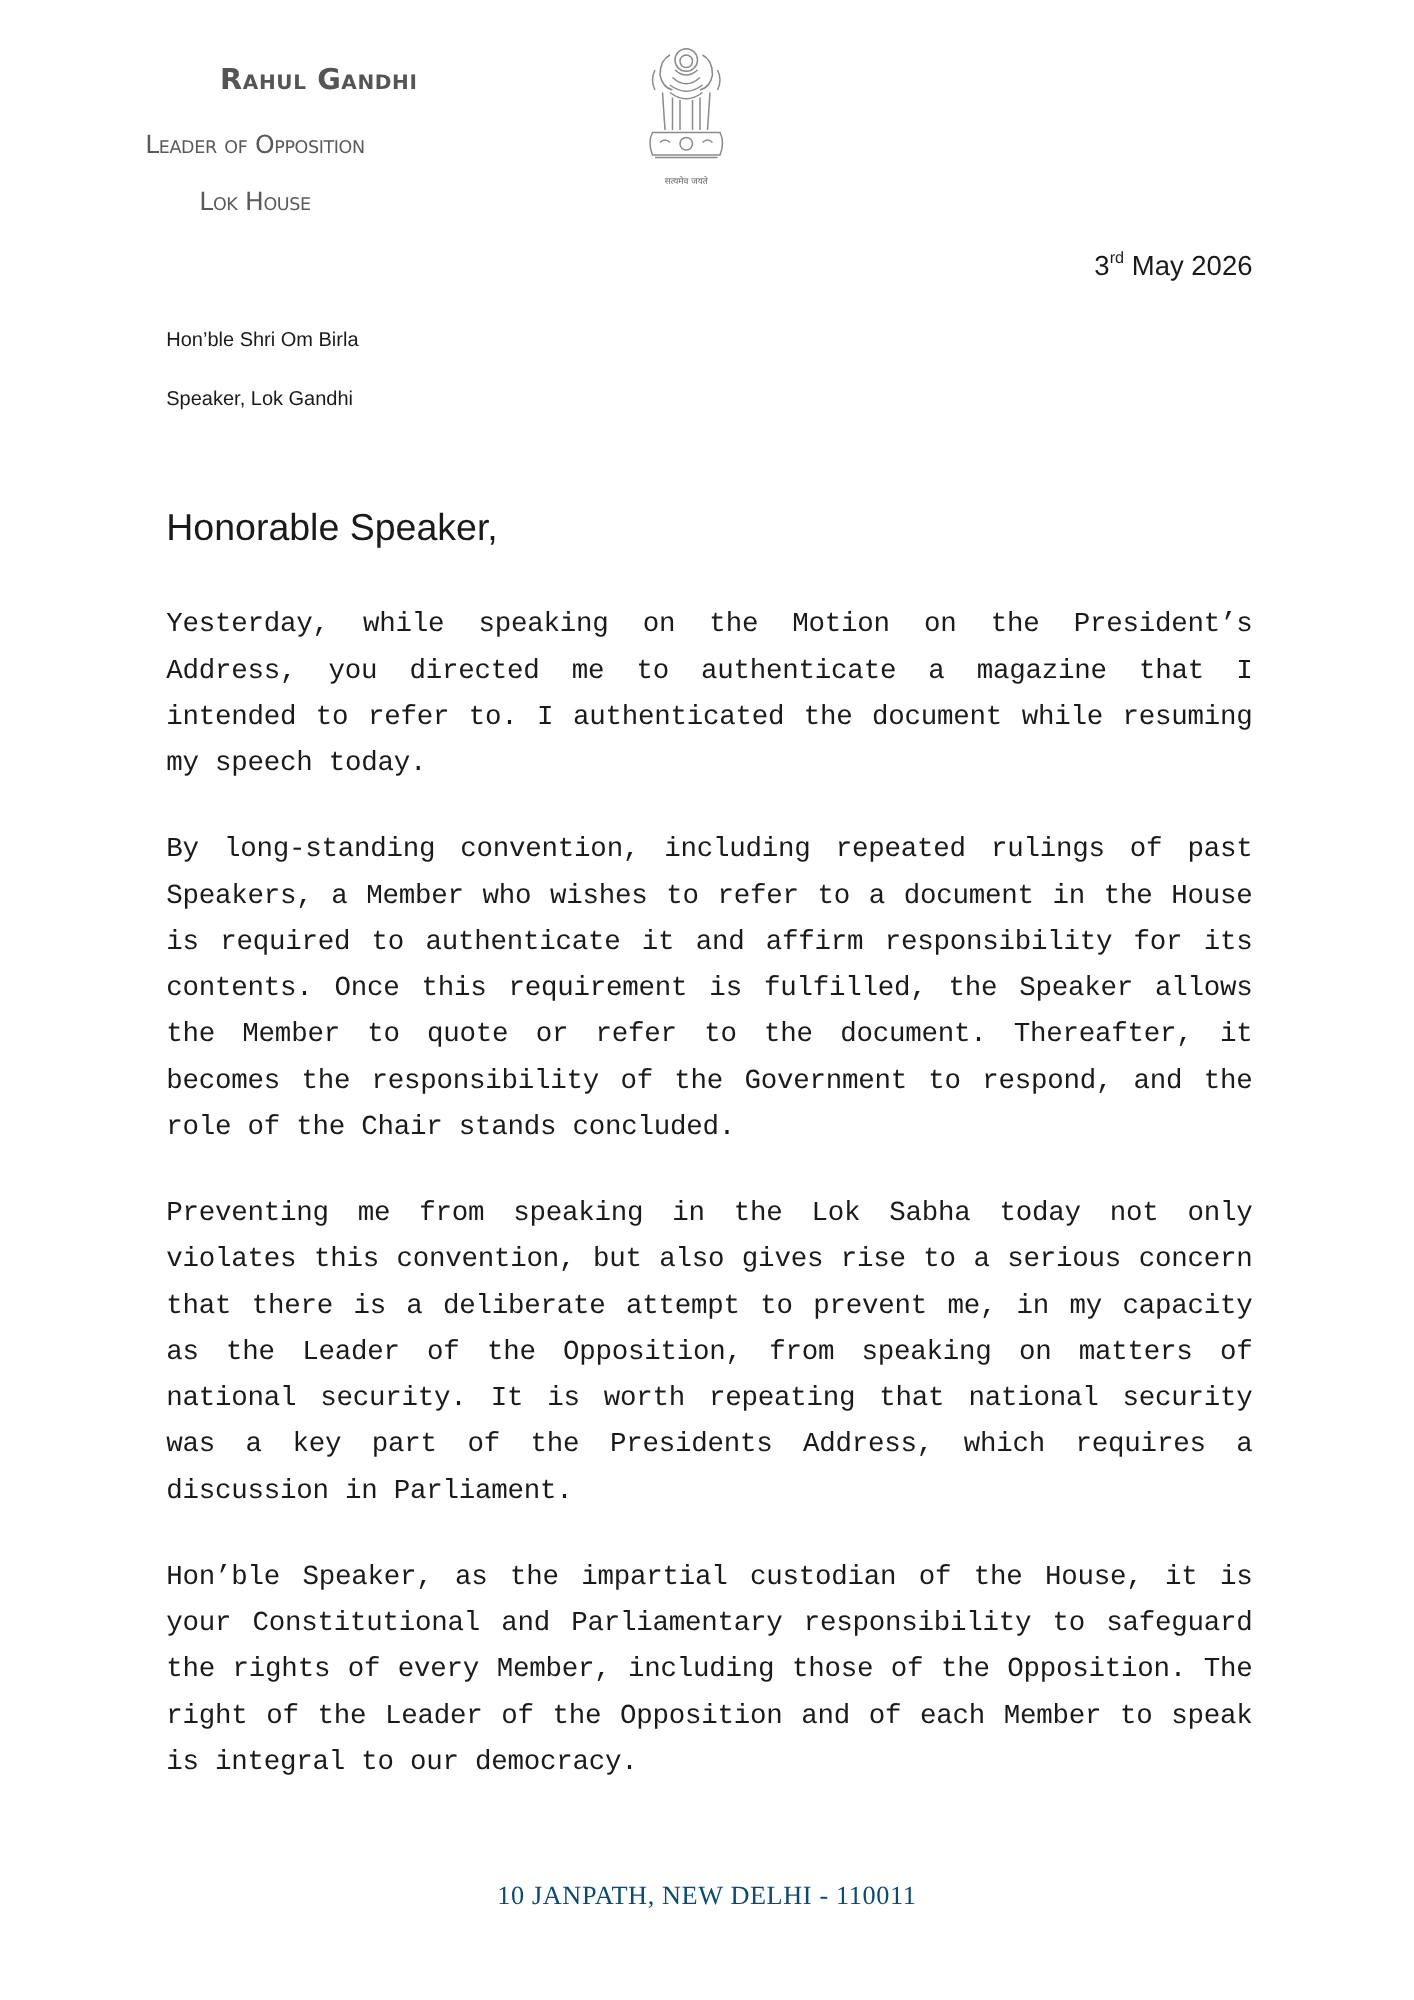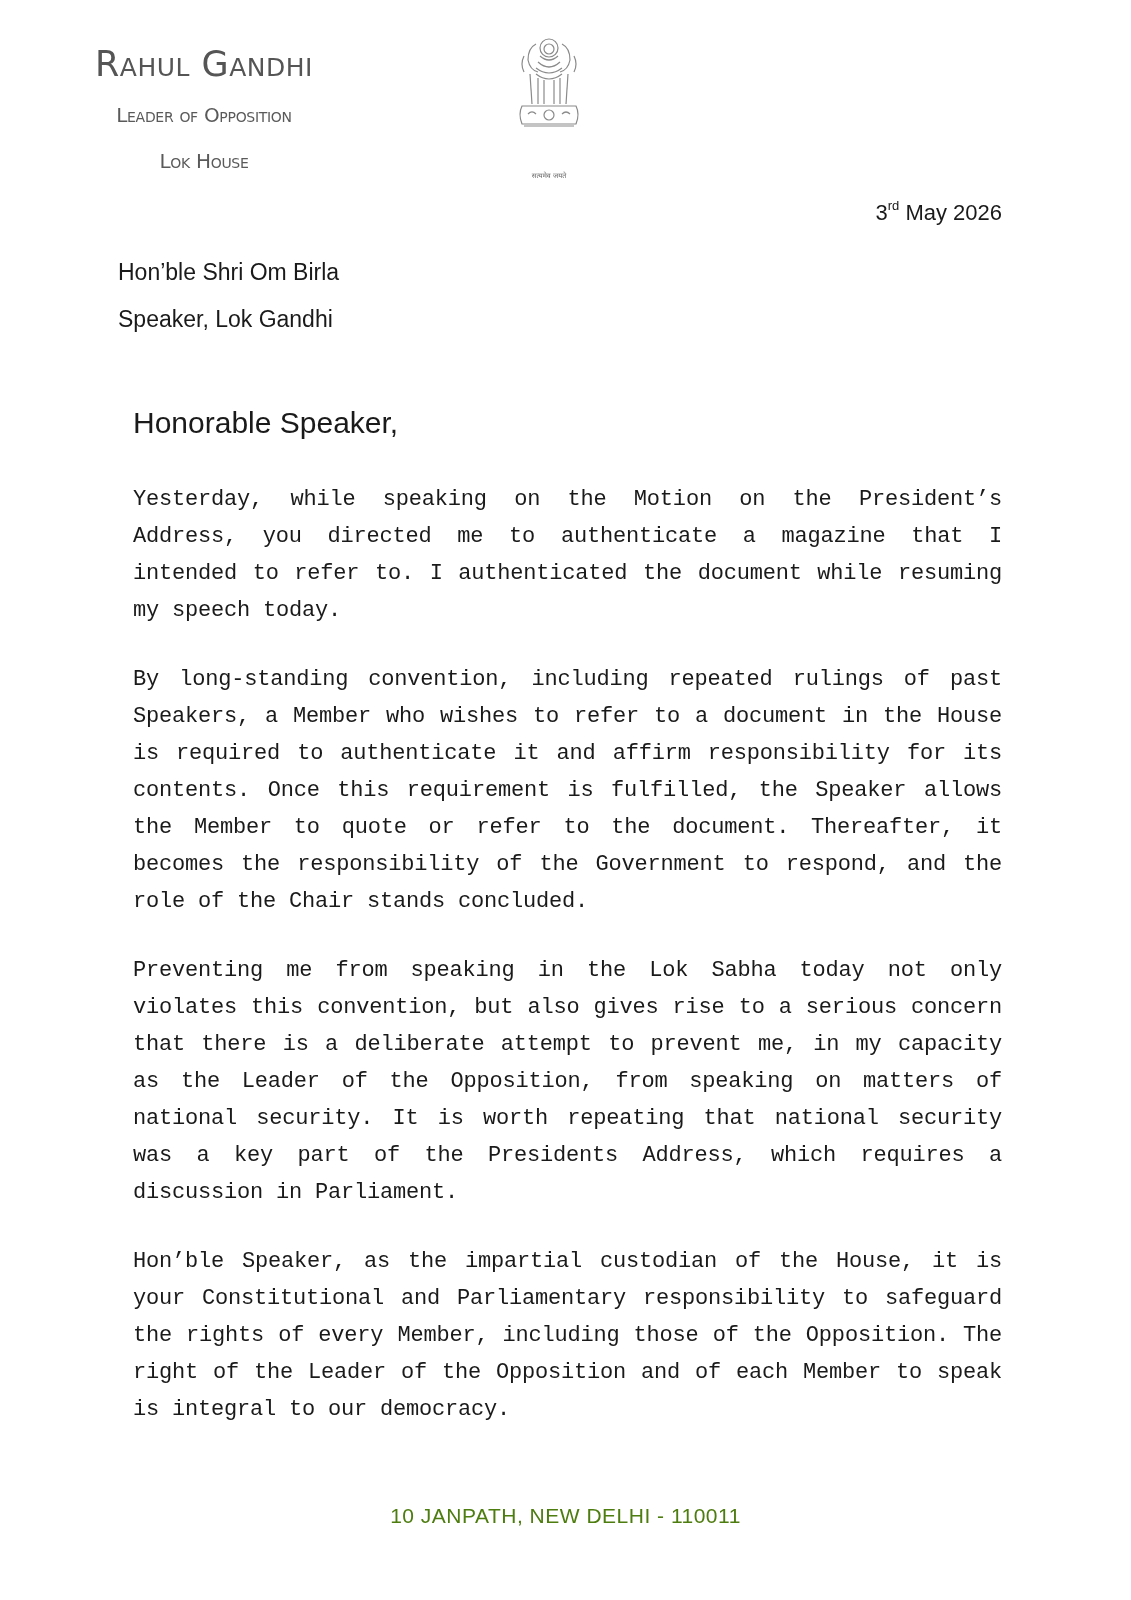--- a/index.html
+++ b/index.html
@@ -18,26 +18,26 @@
     .letterhead {
       position: absolute;
       left: 74px;
       top: 46px;
       width: 260px;
       text-align: center;
       color: #555555;
       font-family: "DejaVu Sans", sans-serif;
     }
     .lh-name {
-      font-size: 35px;
+      font-size: 23px;
       letter-spacing: 0.5px;
-      font-weight: normal;
+      font-weight: bold;
       line-height: 36px;
       font-variant: small-caps;
-      text-align: center;
+      text-align: right;
       white-space: nowrap;
     }
     .lh-title {
       font-size: 20px;
       line-height: 26px;
       font-variant: small-caps;
       letter-spacing: -0.3px;
       color: #5a5a5a;
       white-space: nowrap;
       margin-top: 20px;
@@ -52,39 +52,38 @@
     .emblem svg { display: block; }
     .emblem-motto {
       position: absolute;
       left: 0;
       top: 106px;
       width: 70px;
       text-align: center;
       font-size: 7px;
       color: #666;
       font-family: "DejaVu Serif", serif;
-      margin-top: 31px;
     }
     .date {
       position: absolute;
       right: 129px;
       top: 200px;
       font-size: 22px;
       color: #1a1a1a;
     }
     .date sup {
       font-size: 13px;
       position: relative;
       top: -2px;
     }
     .addressee {
       position: absolute;
-      left: 118px;
+      left: 133px;
       top: 249px;
-      font-size: 23px;
+      font-size: 16px;
       line-height: 47px;
     }
     .salutation {
       position: absolute;
       left: 133px;
       top: 406px;
       font-size: 30px;
       line-height: 34px;
     }
     .body-text {
@@ -101,23 +100,23 @@
     .body-text p {
       margin: 0 0 32px 0;
     }
     .footer {
       position: absolute;
       left: 0;
       width: 1131px;
       top: 1504px;
       text-align: center;
       font-size: 21px;
-      color: #4d7c0f;
+      color: #0c4a6e;
       letter-spacing: 0.5px;
-      font-family: Liberation Sans, sans-serif;
+      font-family: Liberation Serif, serif;
       font-weight: 300;
     }
   </style>
 </head>
 <body>
 
 <div class="letterhead">
   <div class="lh-name">Rahul Gandhi</div>
   <div class="lh-title">Leader of Opposition</div>
   <div class="lh-title">Lok House</div>

